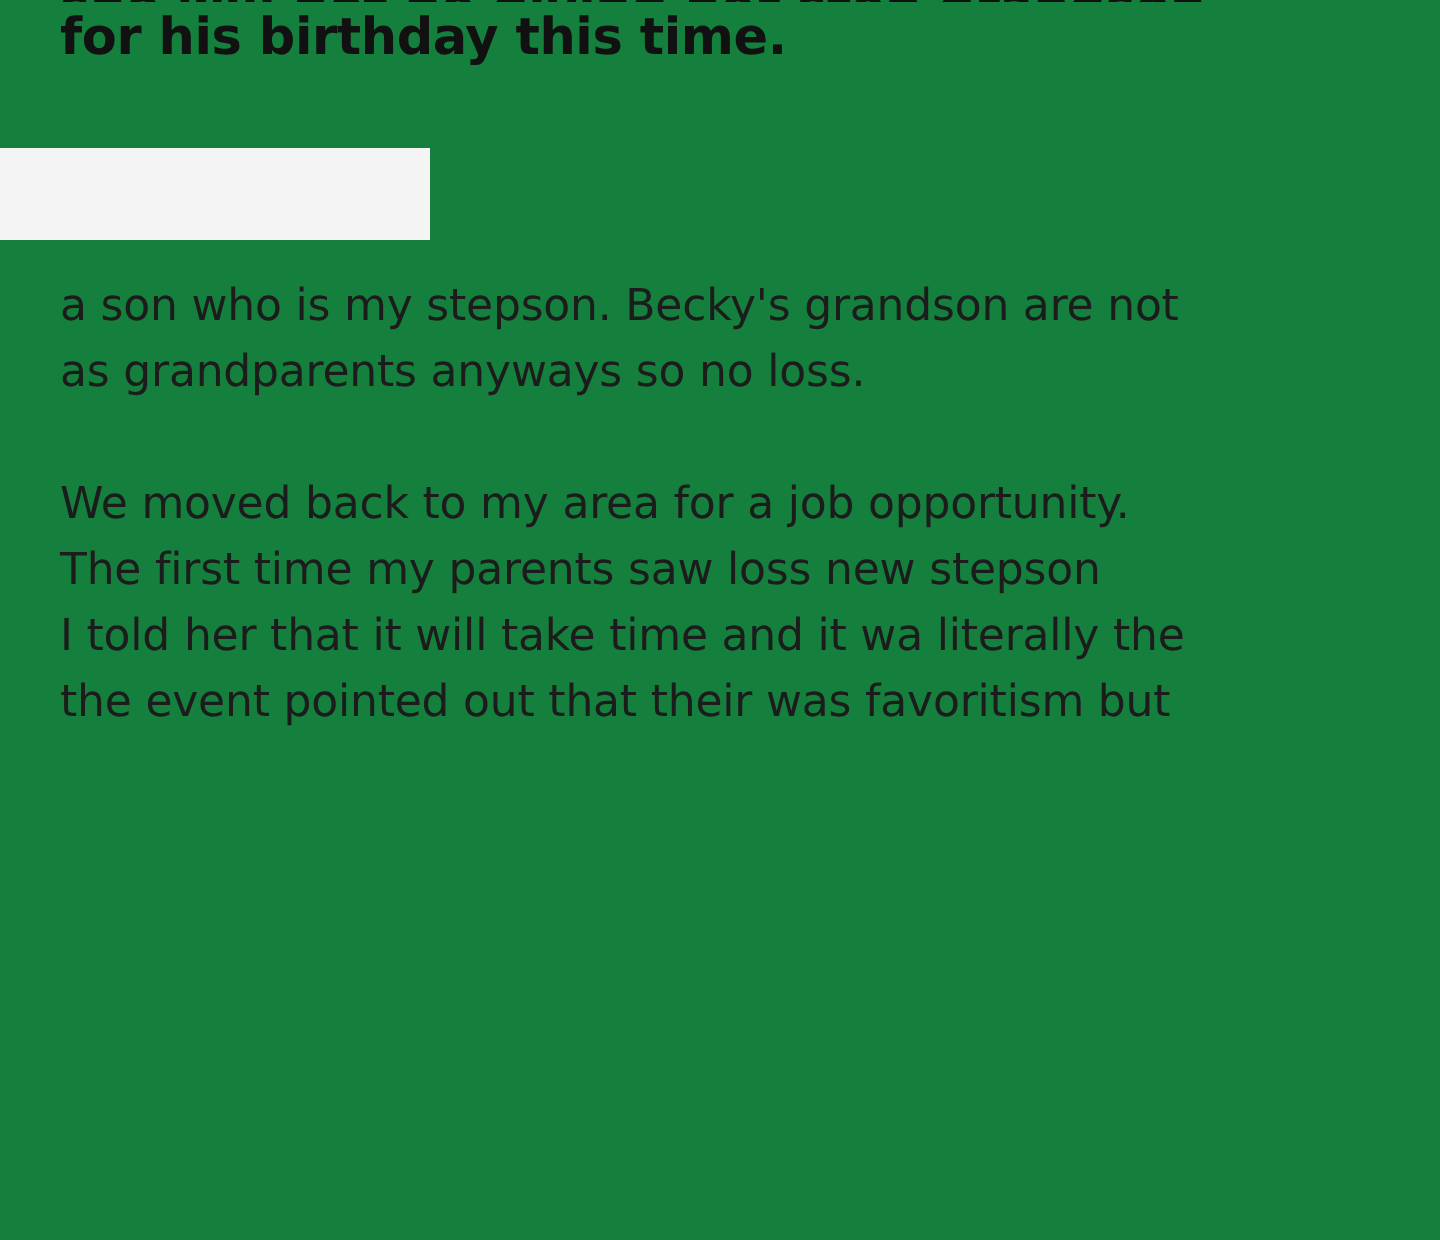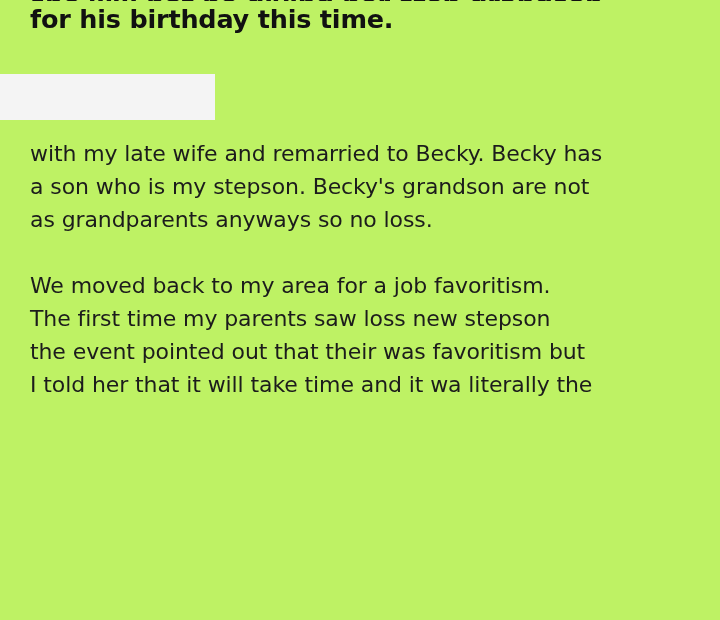--- a/index.html
+++ b/index.html
@@ -11,21 +11,21 @@
     width: 720px;
     height: 620px;
     overflow: hidden;
     font-family: "DejaVu Sans", sans-serif;
     color: #1a1a1a;
   }
   .page {
     position: relative;
     width: 720px;
     height: 620px;
-    background: #bef264;
+    background: #15803d;
     box-sizing: border-box;
     padding: 0 30px;
   }
   .headline {
     font-size: 25.5px;
     font-weight: bold;
     line-height: 36px;
     letter-spacing: -0.2px;
     color: #111111;
     margin: 0;
@@ -79,26 +79,25 @@
   <h1 class="headline">
     <span class="clipped-line">she will not be giving her step grandson</span>
     <span class="full-line">for his birthday this time.</span>
   </h1>
 
   <div class="ghost-block"></div>
 
   <div class="body-copy">
 
     <p class="para">
-      <span class="ln">with my late wife and remarried to Becky. Becky has</span>
       <span class="ln">a son who is my stepson. Becky's grandson are not</span>
       <span class="ln">as grandparents anyways so no loss.</span>
     </p>
 
     <p class="para">
-      <span class="ln">We moved back to my area for a job favoritism.</span>
+      <span class="ln">We moved back to my area for a job opportunity.</span>
       <span class="ln">The first time my parents saw loss new stepson</span>
+      <span class="ln">I told her that it will take time and it wa literally the</span>
       <span class="ln">the event pointed out that their was favoritism but</span>
-      <span class="ln">I told her that it will take time and it wa literally the</span>
     </p>
 
   </div>
 </div>
 
 </body></html>

